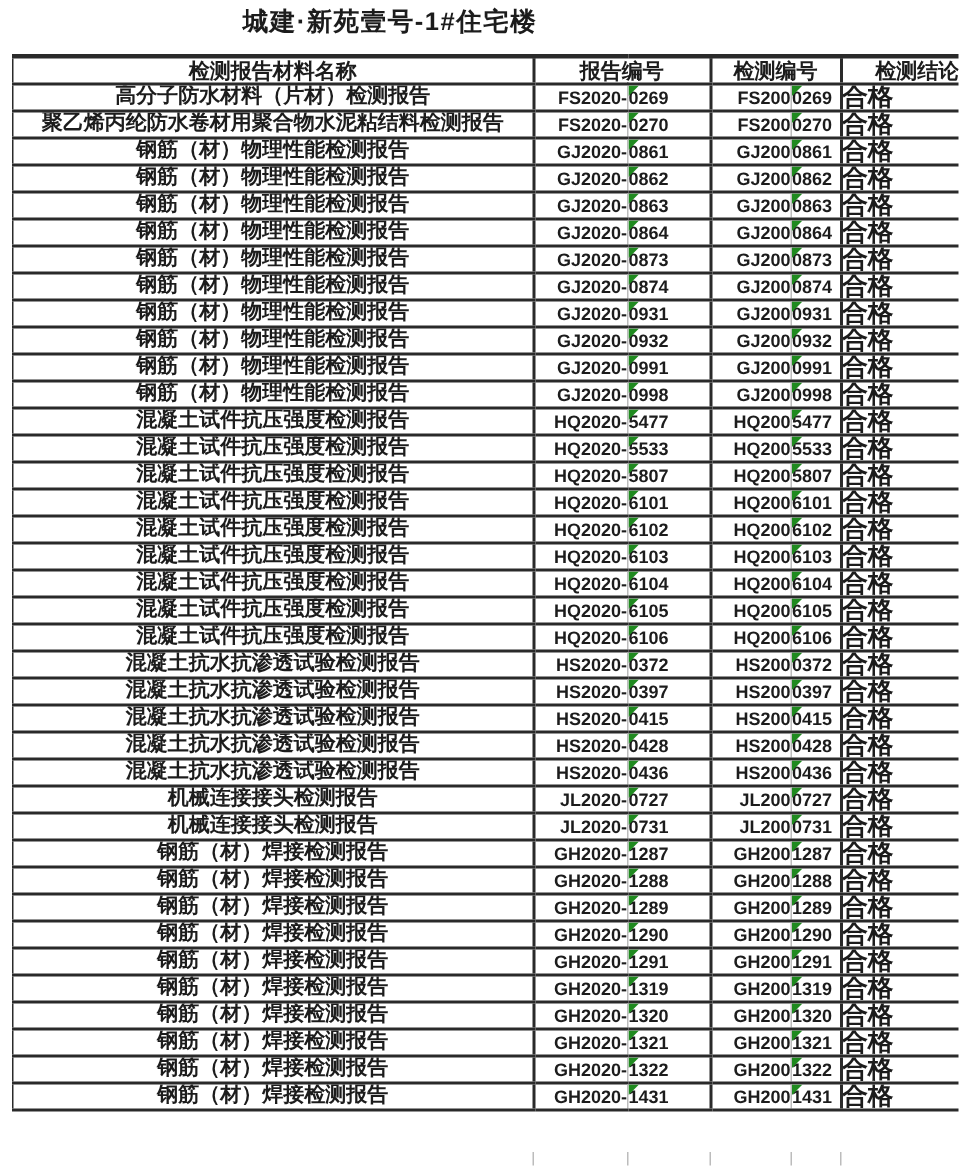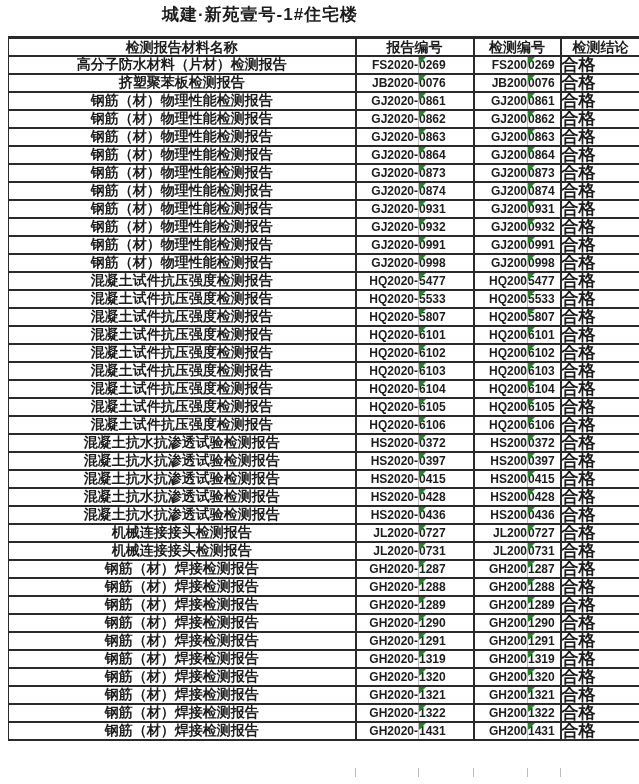--- a/index.html
+++ b/index.html
@@ -17,21 +17,21 @@
     border-collapse:collapse;table-layout:fixed;
     border-top:3px solid var(--border-c);
     border-left:1px solid var(--border-c);
   }
   table.report tr{height:16.4px;}
   table.report th,table.report td{
     padding:0;border-bottom:2px solid var(--border-c);
     font-weight:bold;overflow:hidden;white-space:nowrap;line-height:16px;
   }
   th{font-size:14px;text-align:center;}
-  th.c-result{text-align:center;padding-left:3px;}
+  th.c-result{text-align:right;padding-left:3px;}
   td.name{font-size:14px;text-align:center;font-family:Liberation Mono, monospace;}
   td.rpre,td.tpre{font-size:12px;text-align:right;padding-right:3px;font-family:"Liberation Sans",sans-serif;}
   td.rnum,td.tnum{font-size:12px;text-align:left;padding-left:3px;position:relative;}
   td.res{font-size:17px;text-align:left;padding-left:3px;}
   .b-dark{border-left:2px solid var(--border-c);}
   .b-faint{border-left:1px solid var(--grid-c);}
   .tri{
     position:absolute;top:0;left:0;width:0;height:0;
     border-top:7px solid var(--flag-c);
     border-right:7px solid transparent;
@@ -63,25 +63,25 @@
   <tbody id="table-body">
       <tr>
         <td class="name">高分子防水材料（片材）检测报告</td>
         <td class="rpre b-dark">FS2020-</td>
         <td class="rnum b-faint"><span class="tri"></span>0269</td>
         <td class="tpre b-dark">FS200</td>
         <td class="tnum b-faint"><span class="tri"></span>0269</td>
         <td class="res b-dark">合格</td>
       </tr>
       <tr>
-        <td class="name">挤塑聚苯板检测报告</td>
-        <td class="rpre b-dark">JB2020-</td>
-        <td class="rnum b-faint"><span class="tri"></span>0076</td>
-        <td class="tpre b-dark">JB200</td>
-        <td class="tnum b-faint"><span class="tri"></span>0076</td>
+        <td class="name">聚乙烯丙纶防水卷材用聚合物水泥粘结料检测报告</td>
+        <td class="rpre b-dark">FS2020-</td>
+        <td class="rnum b-faint"><span class="tri"></span>0270</td>
+        <td class="tpre b-dark">FS200</td>
+        <td class="tnum b-faint"><span class="tri"></span>0270</td>
         <td class="res b-dark">合格</td>
       </tr>
       <tr>
         <td class="name">钢筋（材）物理性能检测报告</td>
         <td class="rpre b-dark">GJ2020-</td>
         <td class="rnum b-faint"><span class="tri"></span>0861</td>
         <td class="tpre b-dark">GJ200</td>
         <td class="tnum b-faint"><span class="tri"></span>0861</td>
         <td class="res b-dark">合格</td>
       </tr>

